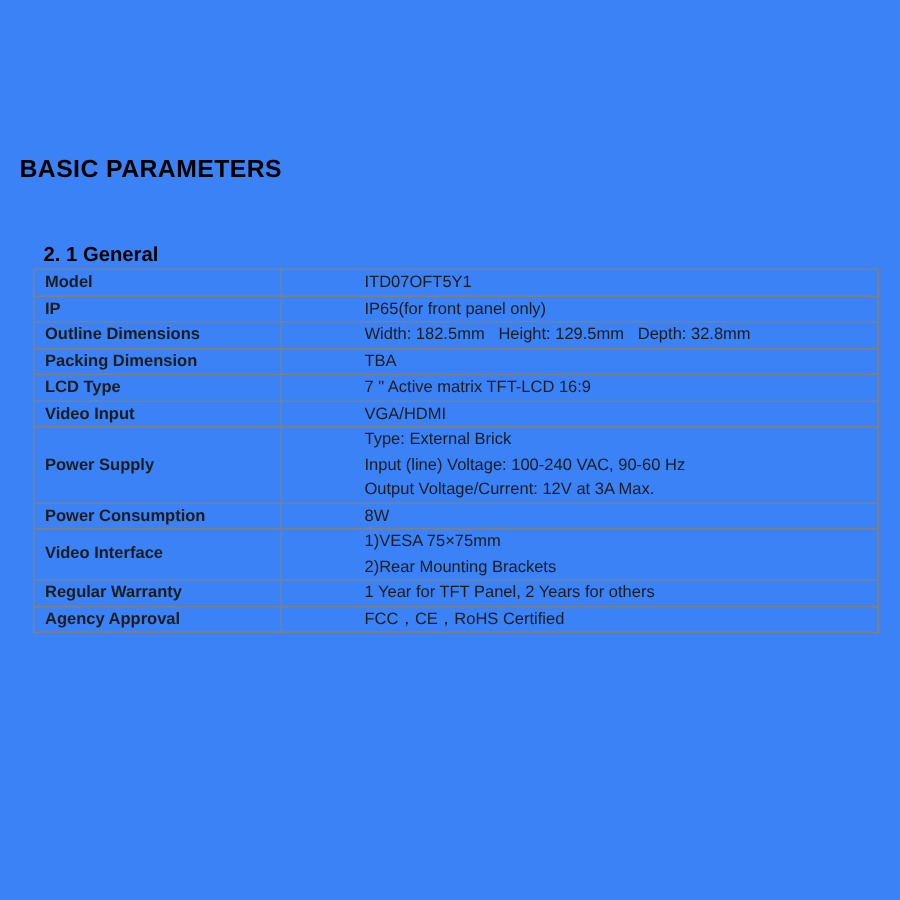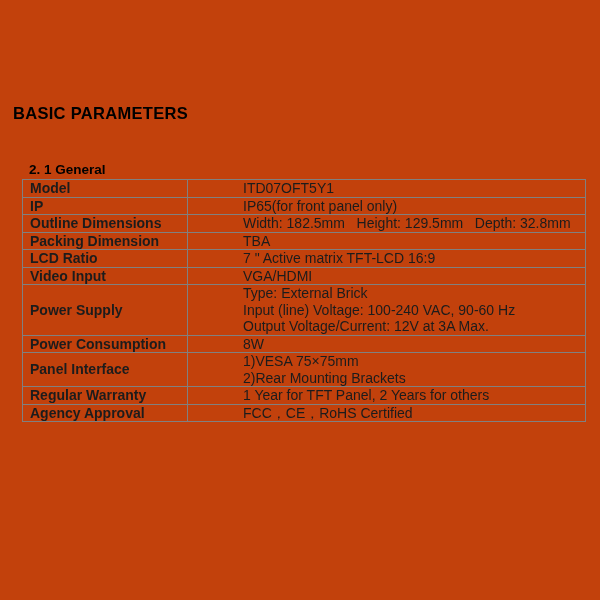--- a/index.html
+++ b/index.html
@@ -4,21 +4,21 @@
 <style>
   html, body {
     margin: 0;
     padding: 0;
     background: #ffffff;
   }
   .page {
     position: relative;
     width: 600px;
     height: 600px;
-    background: #c2410c;
+    background: #3b82f6;
     overflow: hidden;
     font-family: "Liberation Sans", sans-serif;
   }
   .section-title {
     position: absolute;
     left: 13px;
     top: 104px;
     margin: 0;
     font-size: 16.5px;
     font-weight: bold;
@@ -37,21 +37,21 @@
   table.spec-table {
     position: absolute;
     left: 22px;
     top: 179px;
     width: 564px;
     border-collapse: collapse;
     table-layout: fixed;
   }
   table.spec-table td {
     border: 1px solid #808080;
-    font-size: 14px;
+    font-size: 11px;
     color: #1c1c1c;
     vertical-align: middle;
     padding: 0 7px;
     overflow: hidden;
   }
   td.label-cell {
     width: 150px;
     font-weight: bold;
     line-height: 16.5px;
   }
@@ -88,21 +88,21 @@
             <div class="value-line">Width: 182.5mm   Height: 129.5mm   Depth: 32.8mm</div>
           </td>
         </tr>
         <tr>
           <td class="label-cell">Packing Dimension</td>
           <td class="value-cell">
             <div class="value-line">TBA</div>
           </td>
         </tr>
         <tr>
-          <td class="label-cell">LCD Ratio</td>
+          <td class="label-cell">LCD Type</td>
           <td class="value-cell">
             <div class="value-line">7 " Active matrix TFT-LCD 16:9</div>
           </td>
         </tr>
         <tr>
           <td class="label-cell">Video Input</td>
           <td class="value-cell">
             <div class="value-line">VGA/HDMI</div>
           </td>
         </tr>
@@ -114,21 +114,21 @@
             <div class="value-line">Output Voltage/Current: 12V at 3A Max.</div>
           </td>
         </tr>
         <tr>
           <td class="label-cell">Power Consumption</td>
           <td class="value-cell">
             <div class="value-line">8W</div>
           </td>
         </tr>
         <tr>
-          <td class="label-cell">Panel Interface</td>
+          <td class="label-cell">Video Interface</td>
           <td class="value-cell">
             <div class="value-line">1)VESA 75×75mm</div>
             <div class="value-line">2)Rear Mounting Brackets</div>
           </td>
         </tr>
         <tr>
           <td class="label-cell">Regular Warranty</td>
           <td class="value-cell">
             <div class="value-line">1 Year for TFT Panel, 2 Years for others</div>
           </td>

